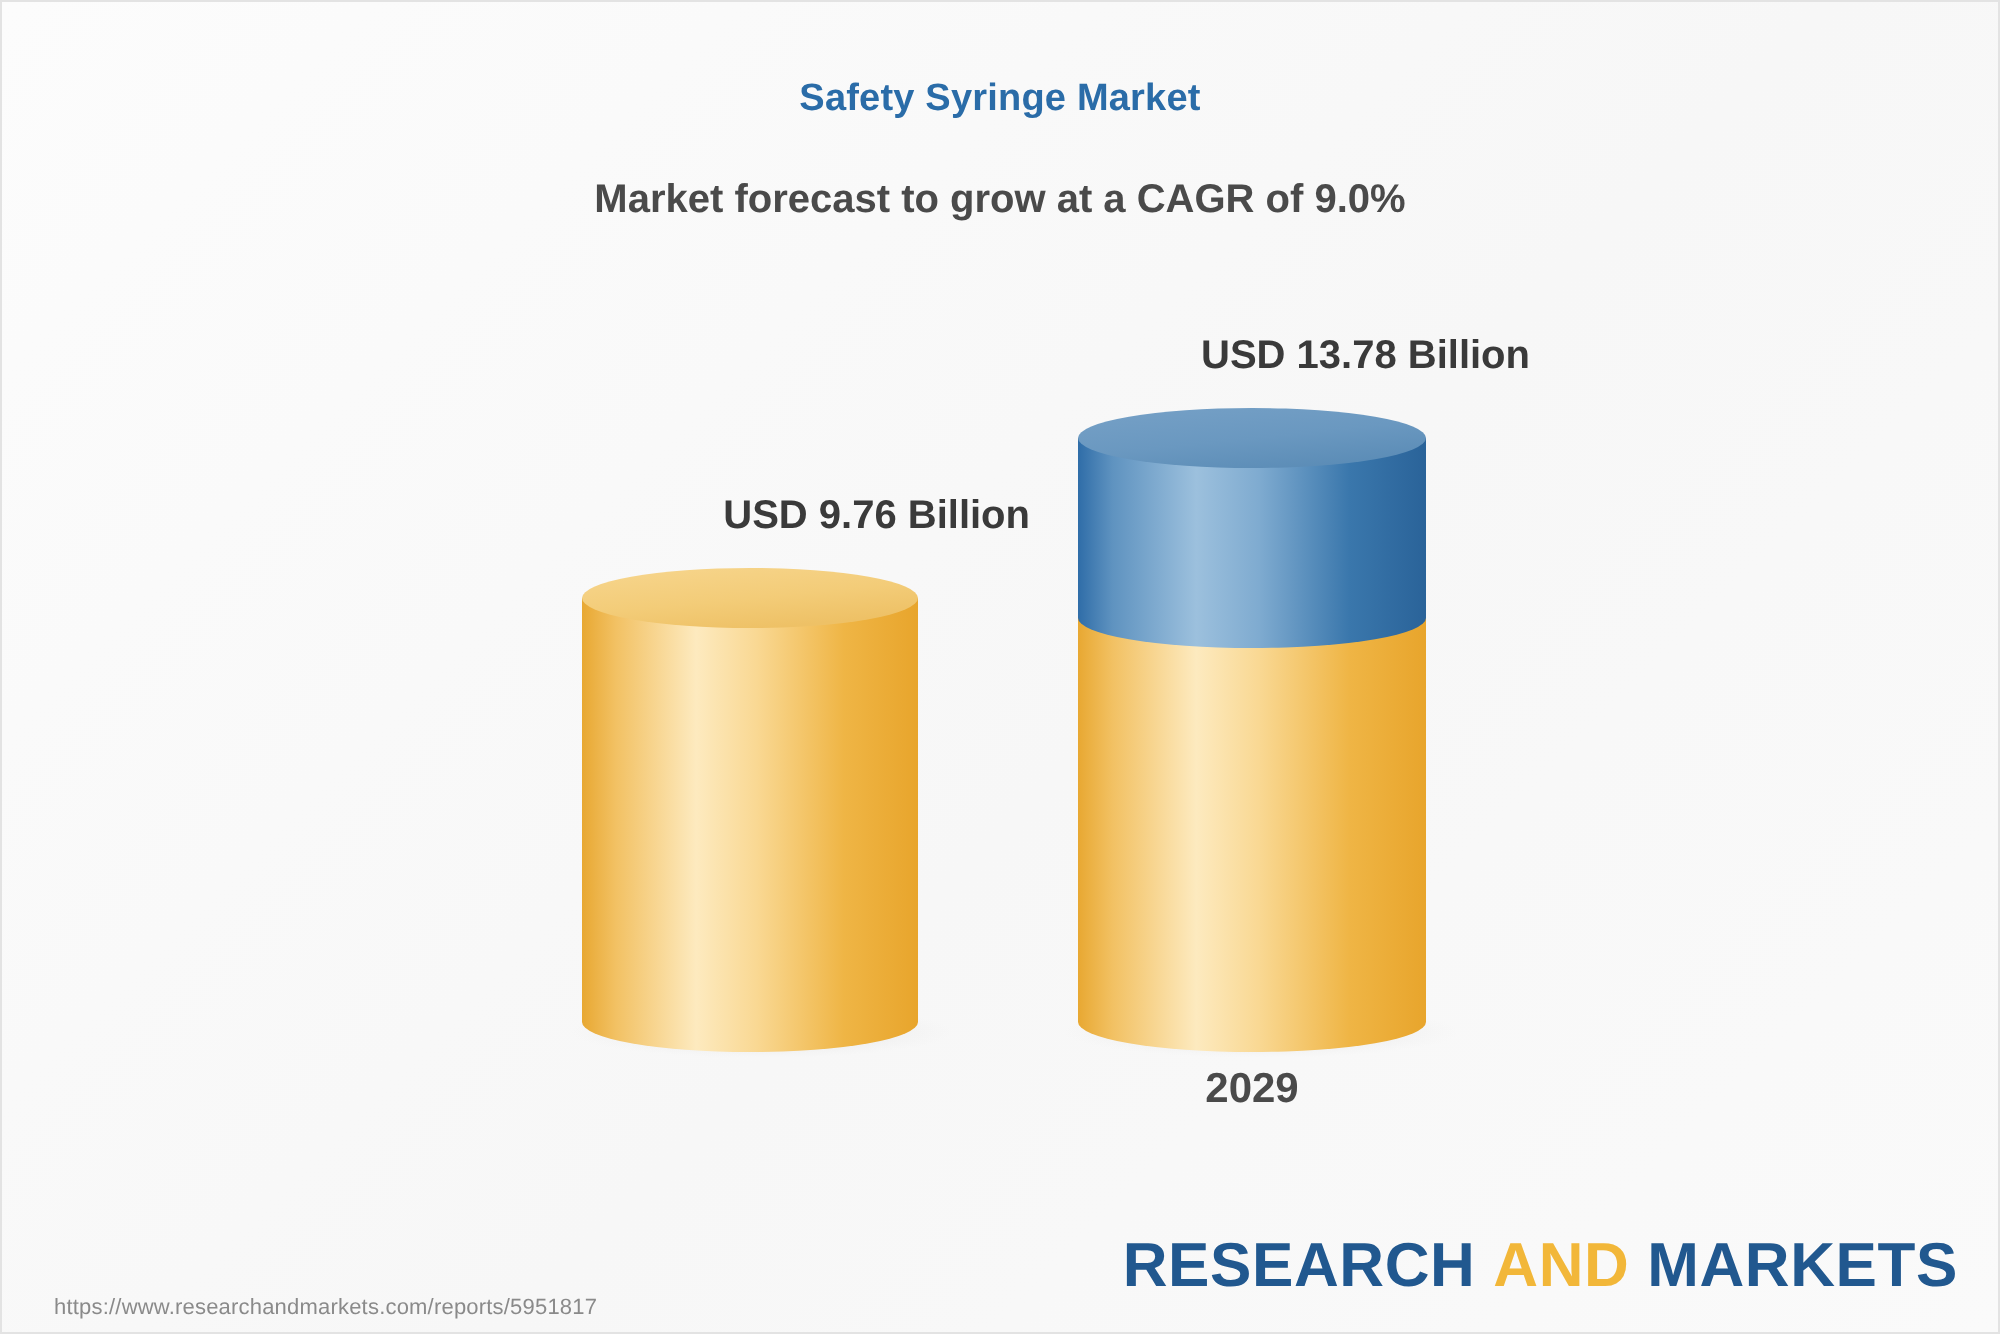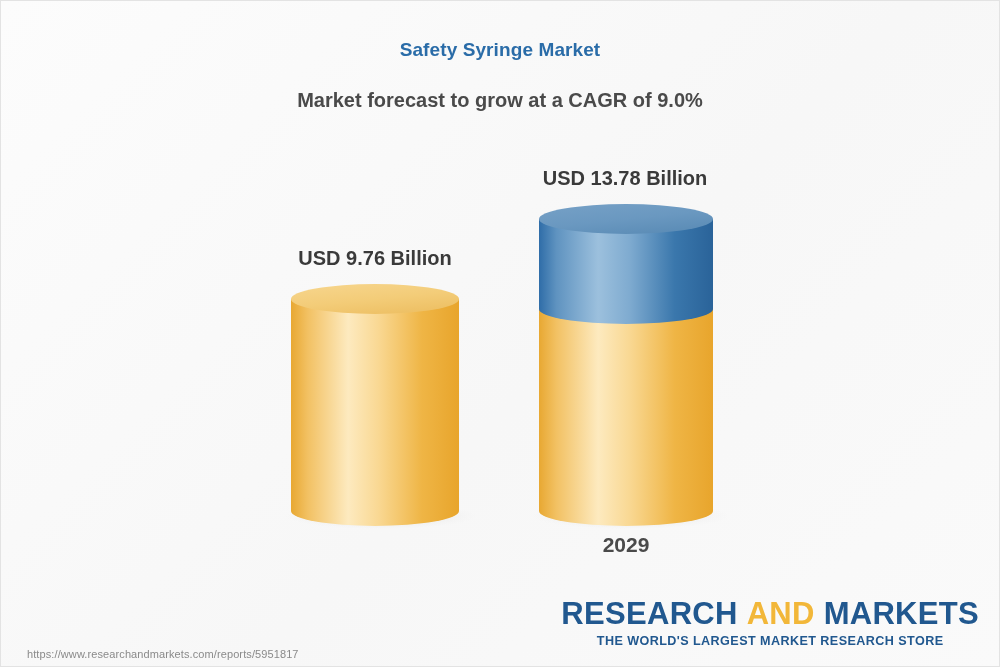--- a/index.html
+++ b/index.html
@@ -51,21 +51,21 @@
     left: 0;
     top: 0;
     width: 1000px;
     height: 600px;
   }
 
   .bar-group { position: absolute; }
 
   .value-label {
     position: absolute;
-    text-align: center;
+    text-align: right;
     font-size: 20px;
     font-weight: bold;
     color: #3a3a3a;
     white-space: nowrap;
   }
 
   .category-label {
     position: absolute;
     text-align: center;
     font-size: 21px;
@@ -200,16 +200,15 @@
     </div>
 
   </div>
 
   <div id="footer-url">https://www.researchandmarkets.com/reports/5951817</div>
 
   <div id="brand-logo">
     <div id="brand-wordmark">
       <span class="brand-research">RESEARCH</span><span>&nbsp;</span><span class="brand-and">AND</span><span>&nbsp;</span><span class="brand-markets">MARKETS</span>
     </div>
-    <div id="brand-tagline">THE WORLD'S LARGEST MARKET RESEARCH STORE</div>
   </div>
 
 </div>
 
 </body></html>

